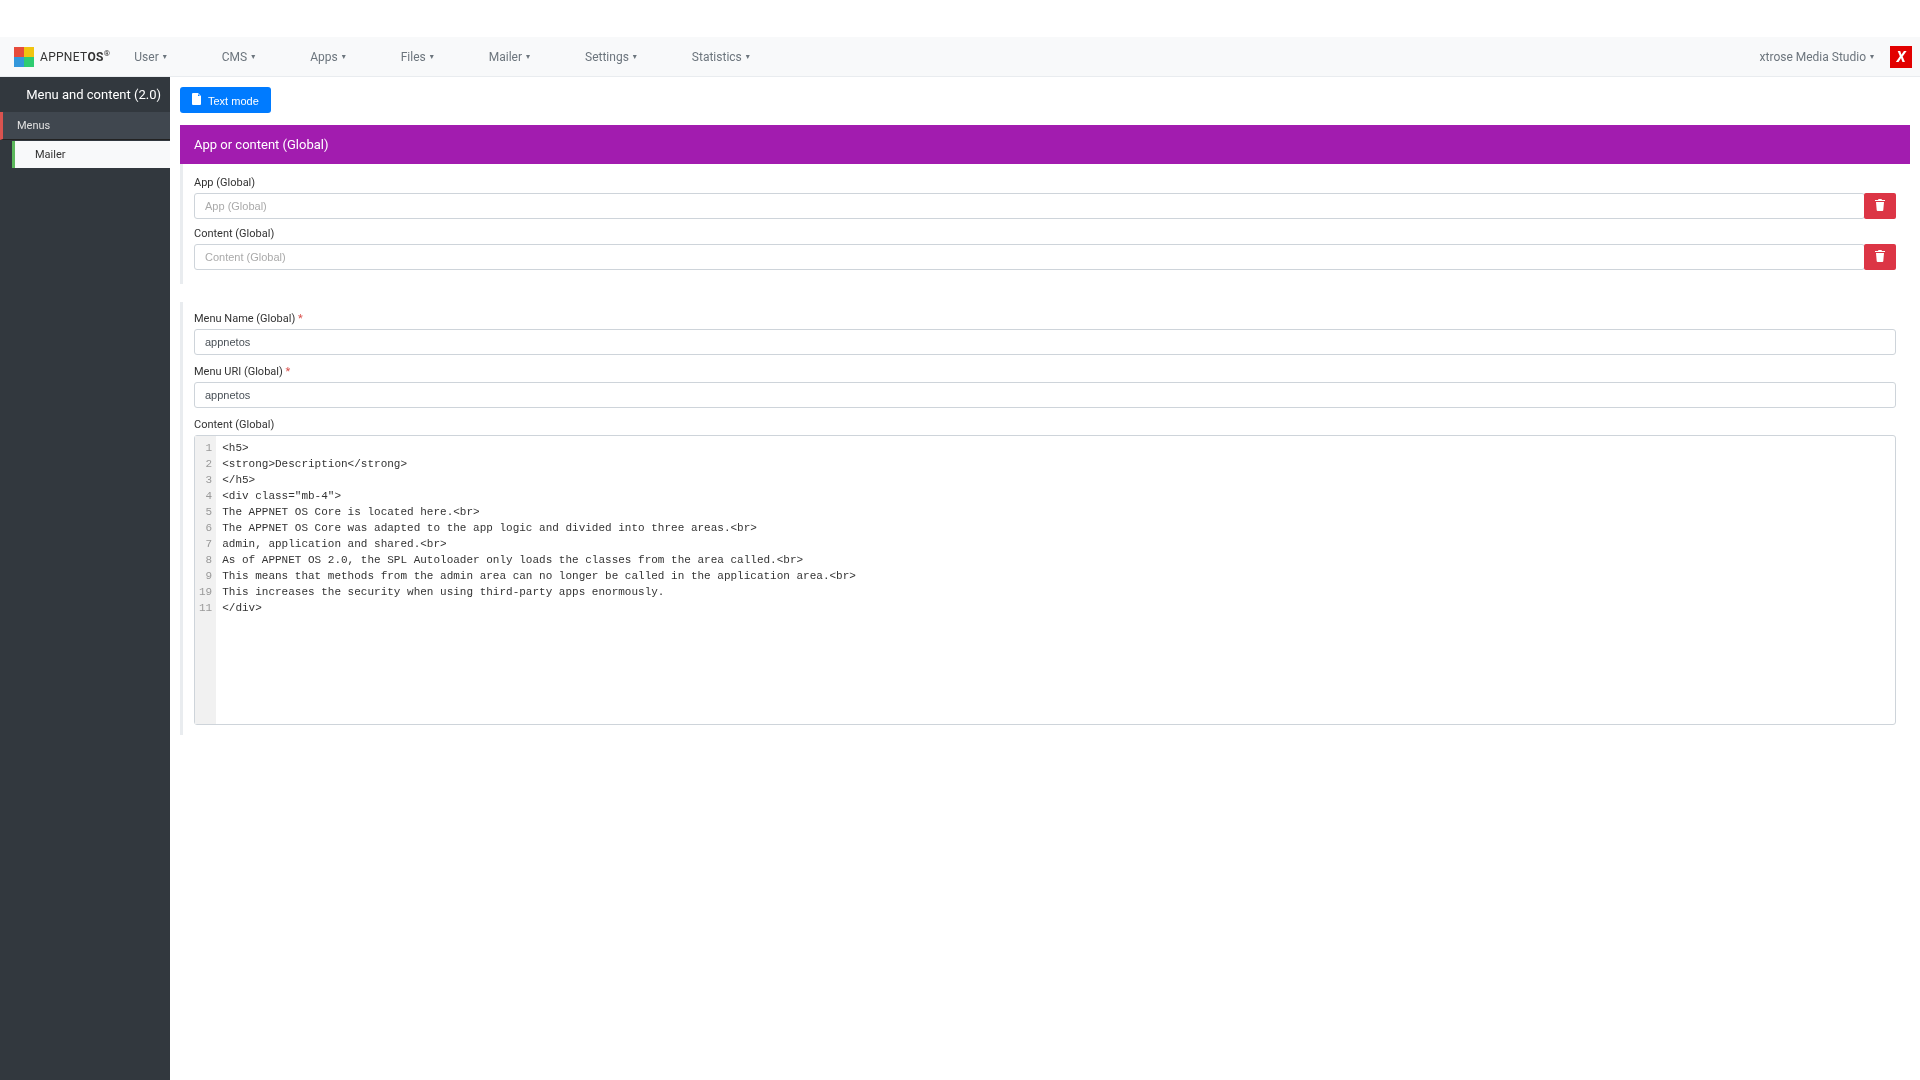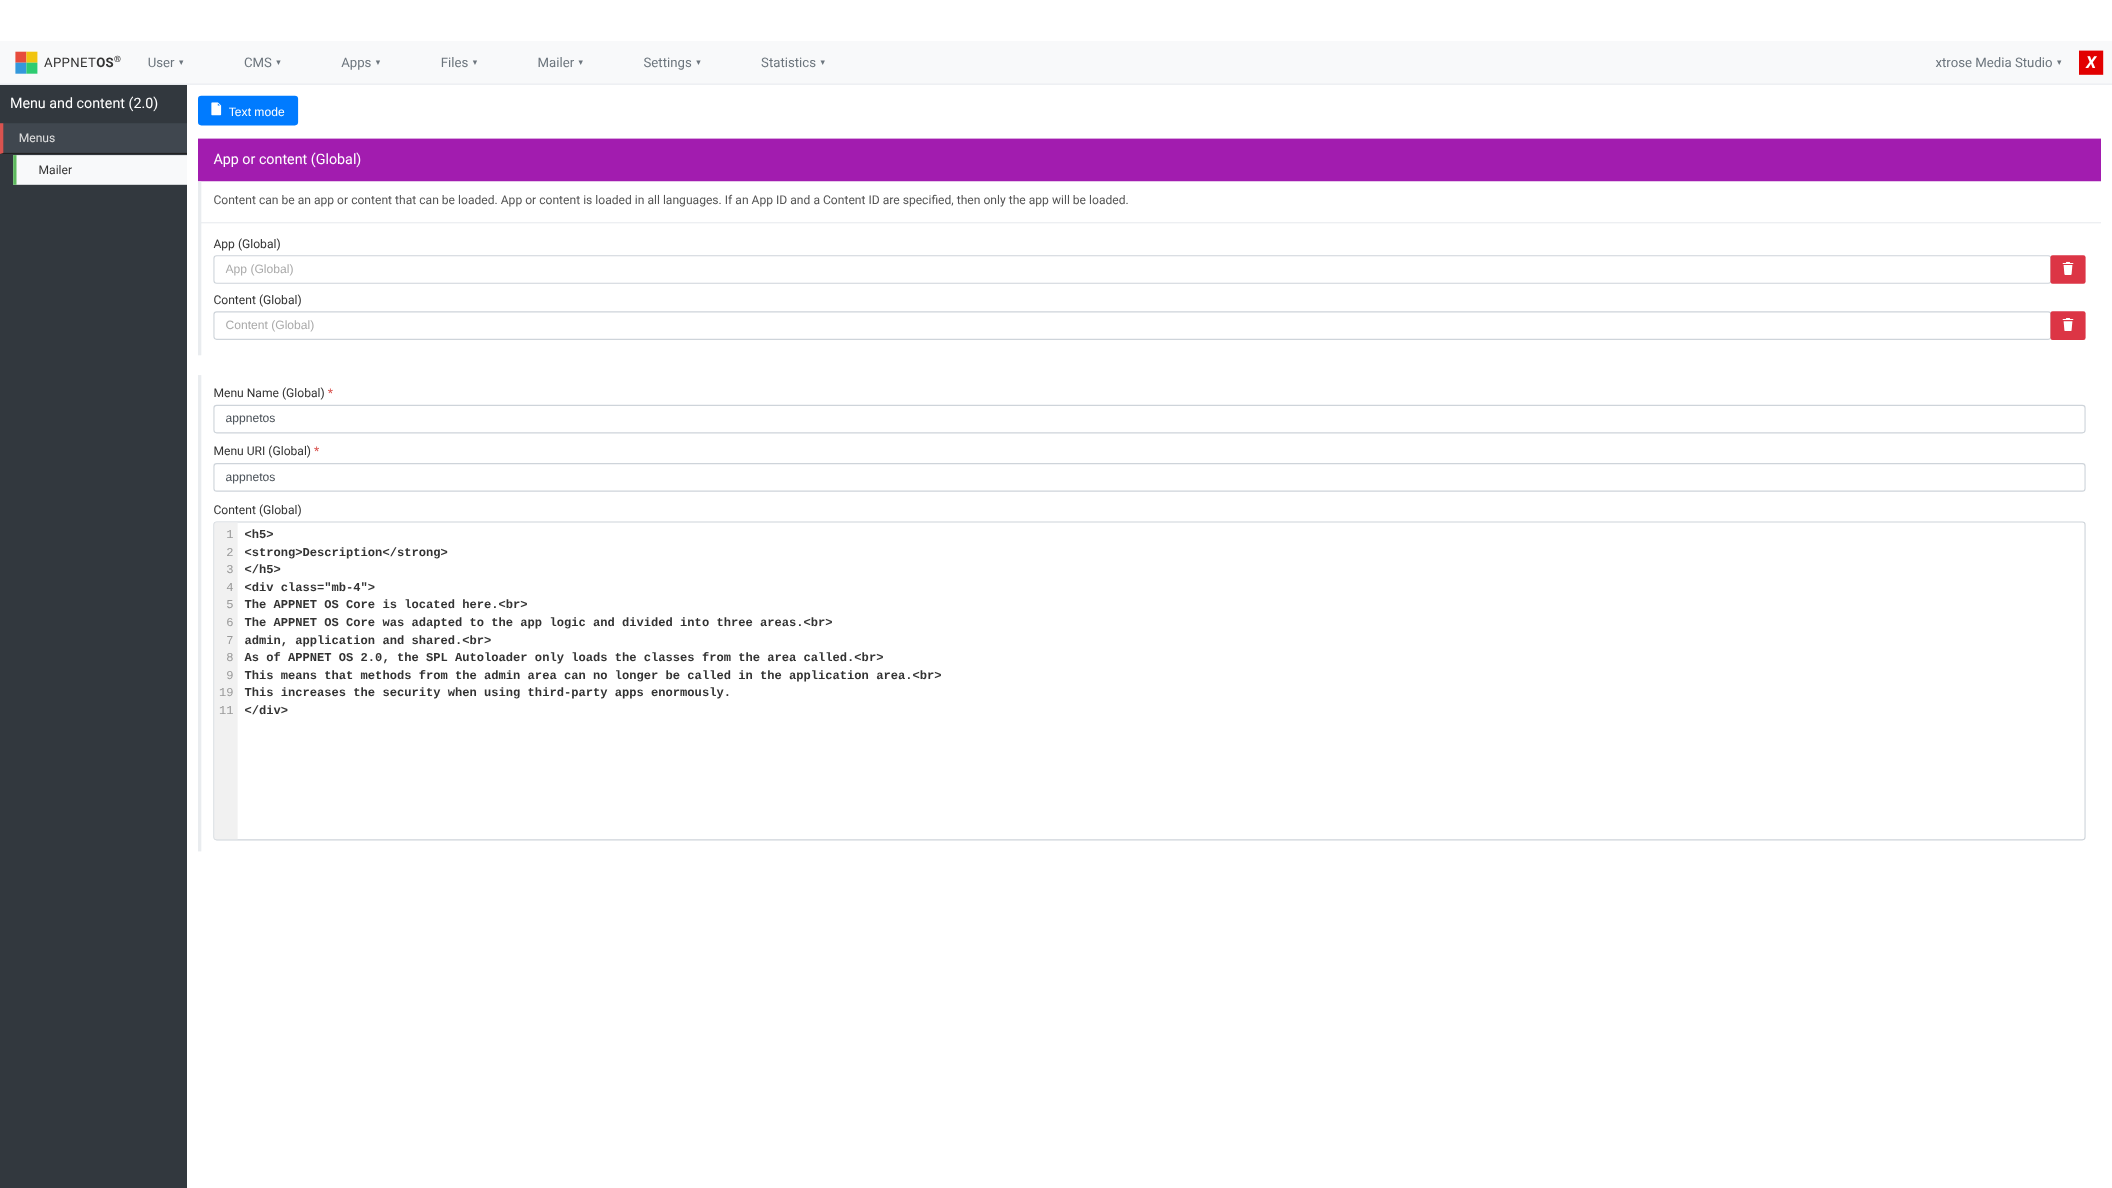--- a/index.html
+++ b/index.html
@@ -62,20 +62,21 @@
       width: 170px;
       bottom: 0;
       background: #32383e;
       color: #fff;
     }
     .sidebar-title {
       font-size: 13px;
       font-weight: 400;
       color: #fff;
       padding: 10px 9px;
+      text-align: right;
     }
     .sidebar-item {
       background: #40474f;
       border-left: 3px solid transparent;
       padding: 7px 14px;
       font-size: 11px;
       color: #e0e0e0;
       margin-bottom: 1px;
       cursor: pointer;
     }
@@ -192,21 +193,20 @@
       padding: 4px 4px;
       user-select: none;
       min-width: 20px;
     }
     .gutter div { line-height: 16px; }
     .code-area {
       flex: 1;
       padding: 4px 6px;
       color: #333;
       white-space: pre;
-      font-weight: bold;
     }
     .code-area div { line-height: 16px; }
   </style>
 </head>
 <body>
 
 <div class="navbar">
   <div class="navbar-logo">
     <div class="logo-box">
       <div class="logo-q lq1"></div>
@@ -276,21 +276,20 @@
         </svg>
     </span>
     <span>Text mode</span>
   </button>
 
   
   <div class="panel-dark">
     <span>App or content (Global)</span>
   </div>
   <div class="panel-body">
-    <div class="info-row">Content can be an app or content that can be loaded. App or content is loaded in all languages. If an App ID and a Content ID are specified, then only the app will be loaded.</div>
 
     <div class="form-block first">
       <label class="flabel">App (Global)</label>
       <div class="input-row">
         <input class="input-text" type="text" placeholder="App (Global)" style="">
         <button class="btn-trash">
           <span>
             <svg width="10" height="12" viewBox="0 0 10 12" fill="white">
                 <path d="M1 3h8l-.7 8a1 1 0 0 1-1 1H2.7a1 1 0 0 1-1-1zM0 1h3l.5-1h3L7 1h3v1H0z"></path>
               </svg>

